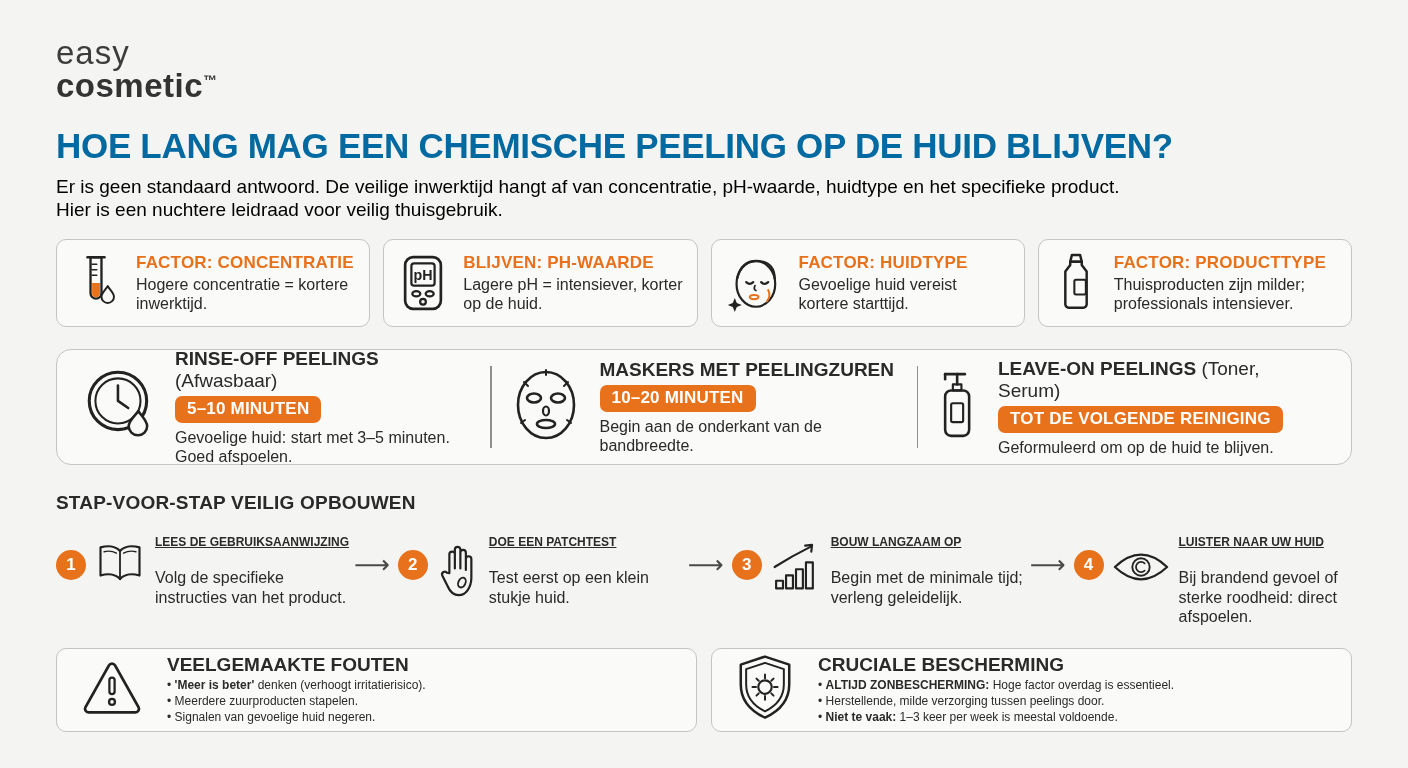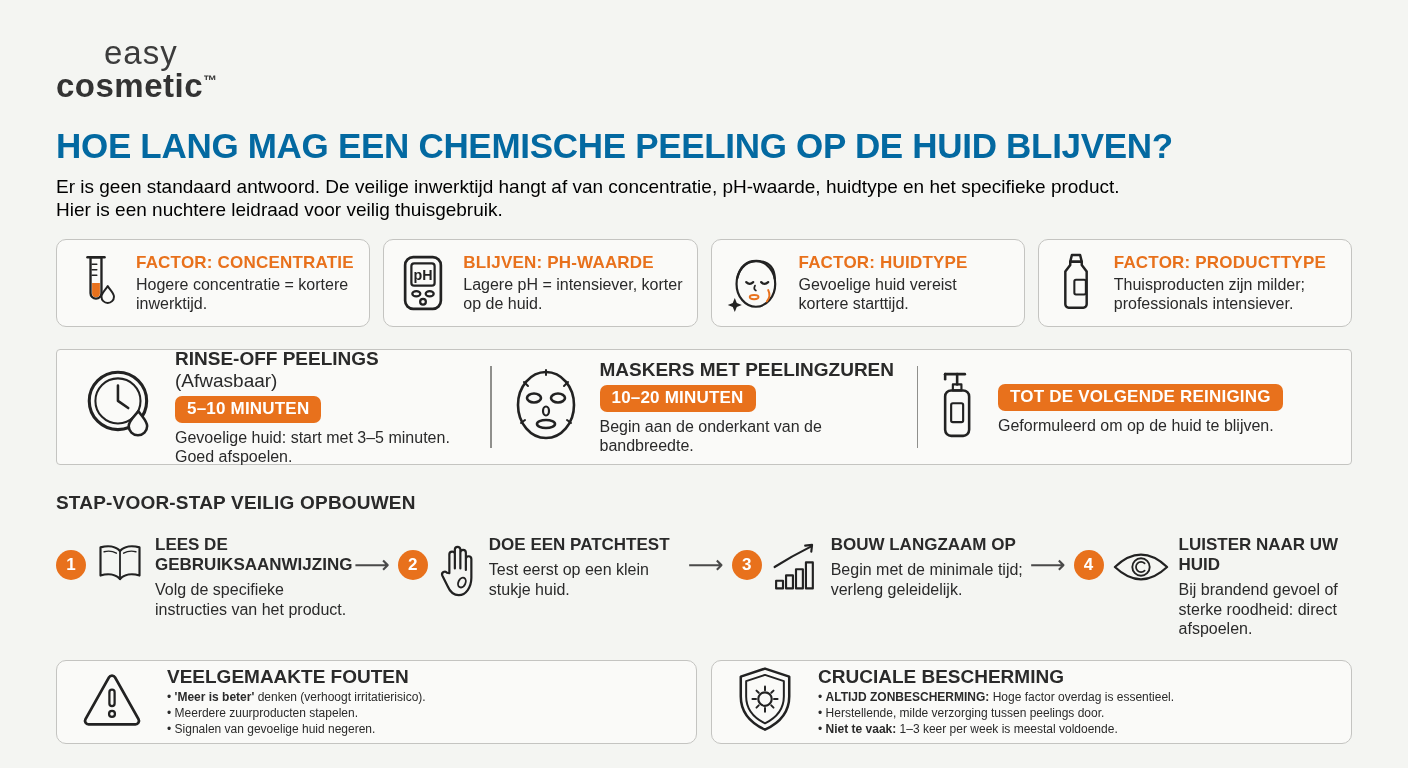--- a/index.html
+++ b/index.html
@@ -7,57 +7,57 @@
   body {
     width:1408px; height:768px; overflow:hidden;
     background:#F4F5F2;
     font-family:"Liberation Sans", sans-serif;
     color:#2A2A2A;
   }
   .page { padding:36px 56px 0; }
 
   
   .logo { line-height:1.0; }
-  .logo .l1 { font-size:33px; font-weight:400; color:#3C3C3C; letter-spacing:1px;margin-left:48px; }
+  .logo .l1 { font-size:33px; font-weight:400; color:#3C3C3C; letter-spacing:1px; }
   .logo .l2 { font-size:33px; font-weight:800; color:#333; letter-spacing:0.5px; }
   .logo sup { font-size:14px; font-weight:600; color:#333; }
 
   
   h1.title { margin:24px 0 9px; font-size:35px; font-weight:800; color:#0369a1; letter-spacing:-0.3px; }
   .subtitle { font-size:19px; line-height:1.22; color:#000000; }
 
   
   .card { background:#FAFAF8; border:1.5px solid #C4C4C1; border-radius:10px; }
 
   
   .factors { display:flex; gap:13px; margin-top:18px; }
   .factor-card { flex:1; display:flex; align-items:center; gap:15px; padding:10px 14px; height:88px; }
   .f-icon svg { display:block; }
   .f-title { color:#E8711C; font-weight:800; font-size:17px; margin-bottom:3px; letter-spacing:0.2px; }
   .f-text { font-size:16px; line-height:1.18; }
 
   
-  .duration-card { margin-top:22px; display:flex; align-items:center; padding:10px 8px; height:116px; border-radius:4px; }
+  .duration-card { margin-top:22px; display:flex; align-items:center; padding:10px 8px; height:116px; border-radius:15px; }
   .duration-section { flex:1; display:flex; align-items:center; gap:16px; padding:0 16px; }
   .vdiv { width:1.5px; background:#8F8F8C; align-self:stretch; margin:6px 0; }
   .d-title { font-size:19px; }
   .d-text { font-size:16px; line-height:1.2; }
   .b { font-weight:800; }
   .badge { display:inline-block; background:#E8711C; color:#fff; font-weight:800; font-size:17px;
            padding:3px 12px 4px; border-radius:7px; margin:4px 0 5px; letter-spacing:0.2px; }
 
   
   .steps-heading { margin-top:27px; font-size:19px; font-weight:800; letter-spacing:0.2px; }
   .steps-row { display:flex; align-items:flex-start; margin-top:21px; }
   .step { display:flex; align-items:flex-start; }
   .step-num { width:30px; height:30px; border-radius:50%; background:#E8711C; color:#fff; font-weight:800;
               font-size:17px; display:flex; align-items:center; justify-content:center; margin-top:15px; flex:none; }
   .step-icon { margin:6px 9px 0 8px; flex:none; }
   .step-body { width:197px; }
-  .s-title { font-weight:800; font-size:17px; margin-bottom:5px; }
+  .s-title { font-weight:800; font-size:12px; margin-bottom:19px;text-decoration:underline; }
   .s-text { font-size:16px; line-height:1.2; }
   .arrow { font-size:25px; color:#4A4A4A; margin:15px 8px 0 2px; flex:none; }
 
   
   .bottom-row { display:flex; gap:14px; margin-top:22px; }
   .warn-card { flex:1; display:flex; align-items:center; gap:22px; padding:12px 22px; height:84px; }
   .w-title { font-weight:800; font-size:19px; margin-bottom:2px; }
   .w-list { margin:0; padding:0; list-style:none; font-size:12px; line-height:1.33; }
   .w-list li::before { content:"• "; }
 </style>
@@ -198,20 +198,21 @@
         <svg width="48" height="84" viewBox="0 0 56 88" fill="none" stroke="#222" stroke-width="3" stroke-linecap="round" stroke-linejoin="round">
           <line x1="13" y1="8" x2="36" y2="8"></line>
           <line x1="13" y1="8" x2="13" y2="14"></line>
           <line x1="27" y1="8" x2="27" y2="20"></line>
           <rect x="22" y="20" width="10" height="7" stroke-width="2.5"></rect>
           <rect x="13" y="27" width="28" height="53" rx="7"></rect>
           <rect x="20" y="42" width="14" height="22" rx="2" stroke-width="2.5"></rect>
         </svg>
       </span>
       <div class="d-body">
+        <div class="d-title"><span class="b">LEAVE-ON PEELINGS</span><span> (Toner, Serum)</span></div>
         <div class="badge">TOT DE VOLGENDE REINIGING</div>
         <div class="d-text">Geformuleerd om op de huid te blijven.</div>
       </div>
     </div>
 
   </div>
 
   <div class="steps-heading">STAP-VOOR-STAP VEILIG OPBOUWEN</div>
 
   <div class="steps-row">

